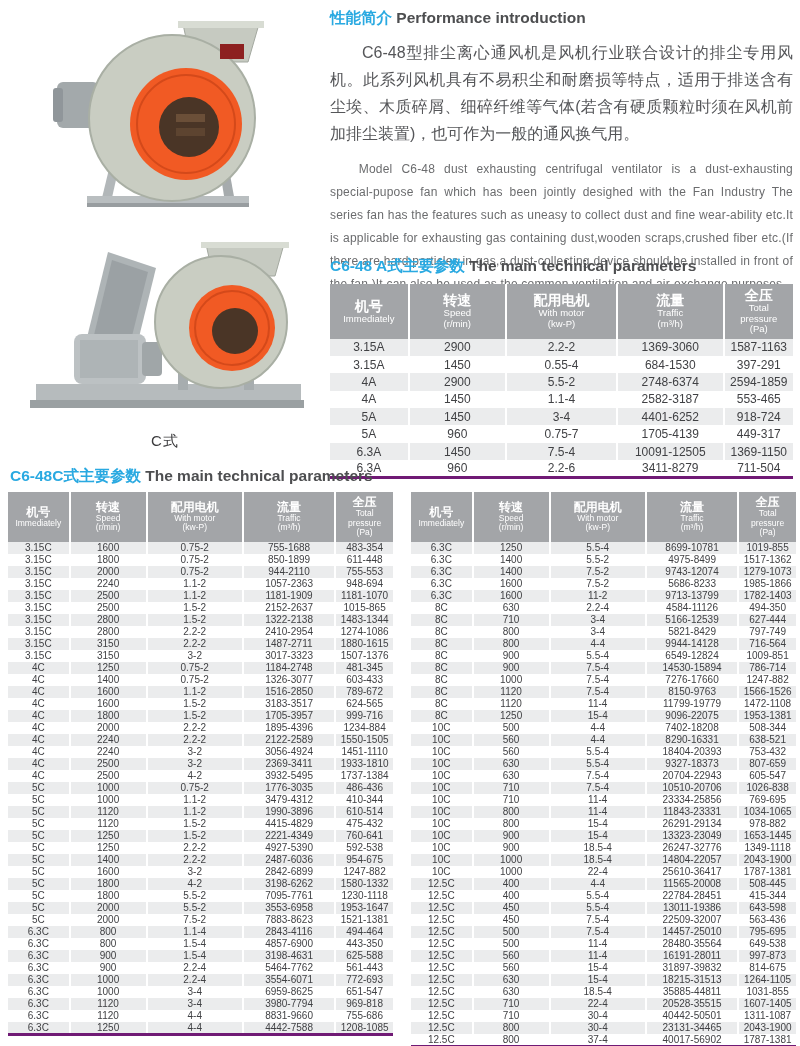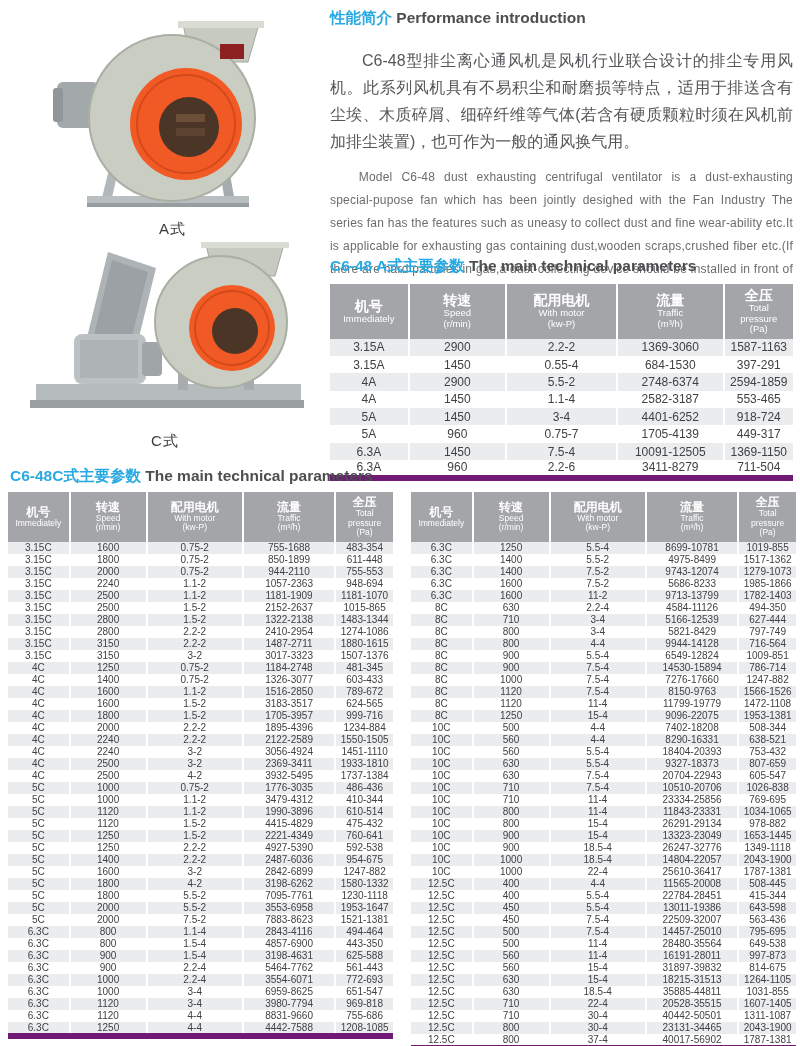--- a/index.html
+++ b/index.html
@@ -10,30 +10,30 @@
   }
   .fig { position:absolute; text-align:center; }
   .fig-a { left:45px; top:18px; width:255px; }
   .fig-c { left:16px; top:242px; width:298px; }
   .fan-caption { font-size:15px; color:#3c3c3e; margin-top:6px; letter-spacing:1px; }
 
   .intro { position:absolute; left:330px; top:8px; width:463px; }
   .sec-title { font-size:15.5px; }
   .sec-title .zh { color:#29a9e1; font-weight:bold; }
   .sec-title .en { color:#4d4e50; font-weight:bold; }
-  .intro .sec-title { margin-bottom:18px; }
+  .intro .sec-title { margin-bottom:10px; }
   .para-zh { font-size:16px; line-height:27px; text-align:justify; text-indent:2em; color:#555659; }
   .para-en { font-size:12px; line-height:23px; text-align:justify; text-indent:2.4em; color:#6b6c6e; margin-top:11px; letter-spacing:0.2px; }
 
   .sec-a { position:absolute; left:330px; top:256px; width:463px; }
   .sec-a .sec-title { margin-bottom:7px; }
   .sec-c-title { position:absolute; left:10px; top:466px; }
 
   table.ptable { border-collapse:collapse; table-layout:fixed; width:100%;
-    border-bottom:6px solid #701a75; }
+    border-bottom:3px solid #701a75; }
   table.ptable th { background:#a3a5a8; color:#fff; font-weight:normal;
     vertical-align:middle; padding:3px 0 4px; }
   table.ptable th + th, table.ptable td + td { border-left:2px solid #fff; }
   table.ptable .h-zh { font-weight:bold; }
   table.ptable td { text-align:center; color:#404144; white-space:nowrap; overflow:hidden; }
   table.ptable tbody tr:nth-child(odd) td { background:#ebeced; }
 
   table.big td { height:17.4px; font-size:12px; }
   table.big .h-zh { font-size:14px; line-height:16px; }
   table.big .h-en { font-size:9.5px; line-height:10.5px; }
@@ -60,21 +60,20 @@
     <rect x="8" y="70" width="10" height="34" rx="3" fill="#90969a"></rect>
     <circle cx="127" cy="100" r="83" fill="#c9cdc2"></circle>
     <circle cx="127" cy="100" r="83" fill="none" stroke="#a9afa4" stroke-width="2"></circle>
     <rect x="175" y="26" width="24" height="15" fill="#8d2020"></rect>
     <circle cx="141" cy="106" r="56" fill="#f15a24"></circle>
     <circle cx="141" cy="106" r="49" fill="none" stroke="#d4491a" stroke-width="2"></circle>
     <circle cx="144" cy="109" r="30" fill="#4a3526"></circle>
     <rect x="131" y="96" width="29" height="8" fill="#6b4f38"></rect>
     <rect x="131" y="110" width="29" height="8" fill="#5d4430"></rect>
   </svg>
-  <figcaption class="fan-caption">A式</figcaption>
 </figure>
 
 <figure class="fig fig-c">
   <svg width="298" height="180" viewBox="0 0 298 180">
     <path d="M20 142 L285 142 L285 162 L20 162 Z" fill="#b6bbbd"></path>
     <rect x="14" y="158" width="274" height="8" fill="#9aa0a2"></rect>
     <path d="M92 10 L140 26 L112 140 L64 124 Z" fill="#aeb4b6"></path>
     <path d="M96 18 L132 30 L107 130 L72 118 Z" fill="#9ba1a4"></path>
     <rect x="162" y="92" width="10" height="56" fill="#a7adaf"></rect>
     <rect x="228" y="92" width="10" height="56" fill="#a7adaf"></rect>

